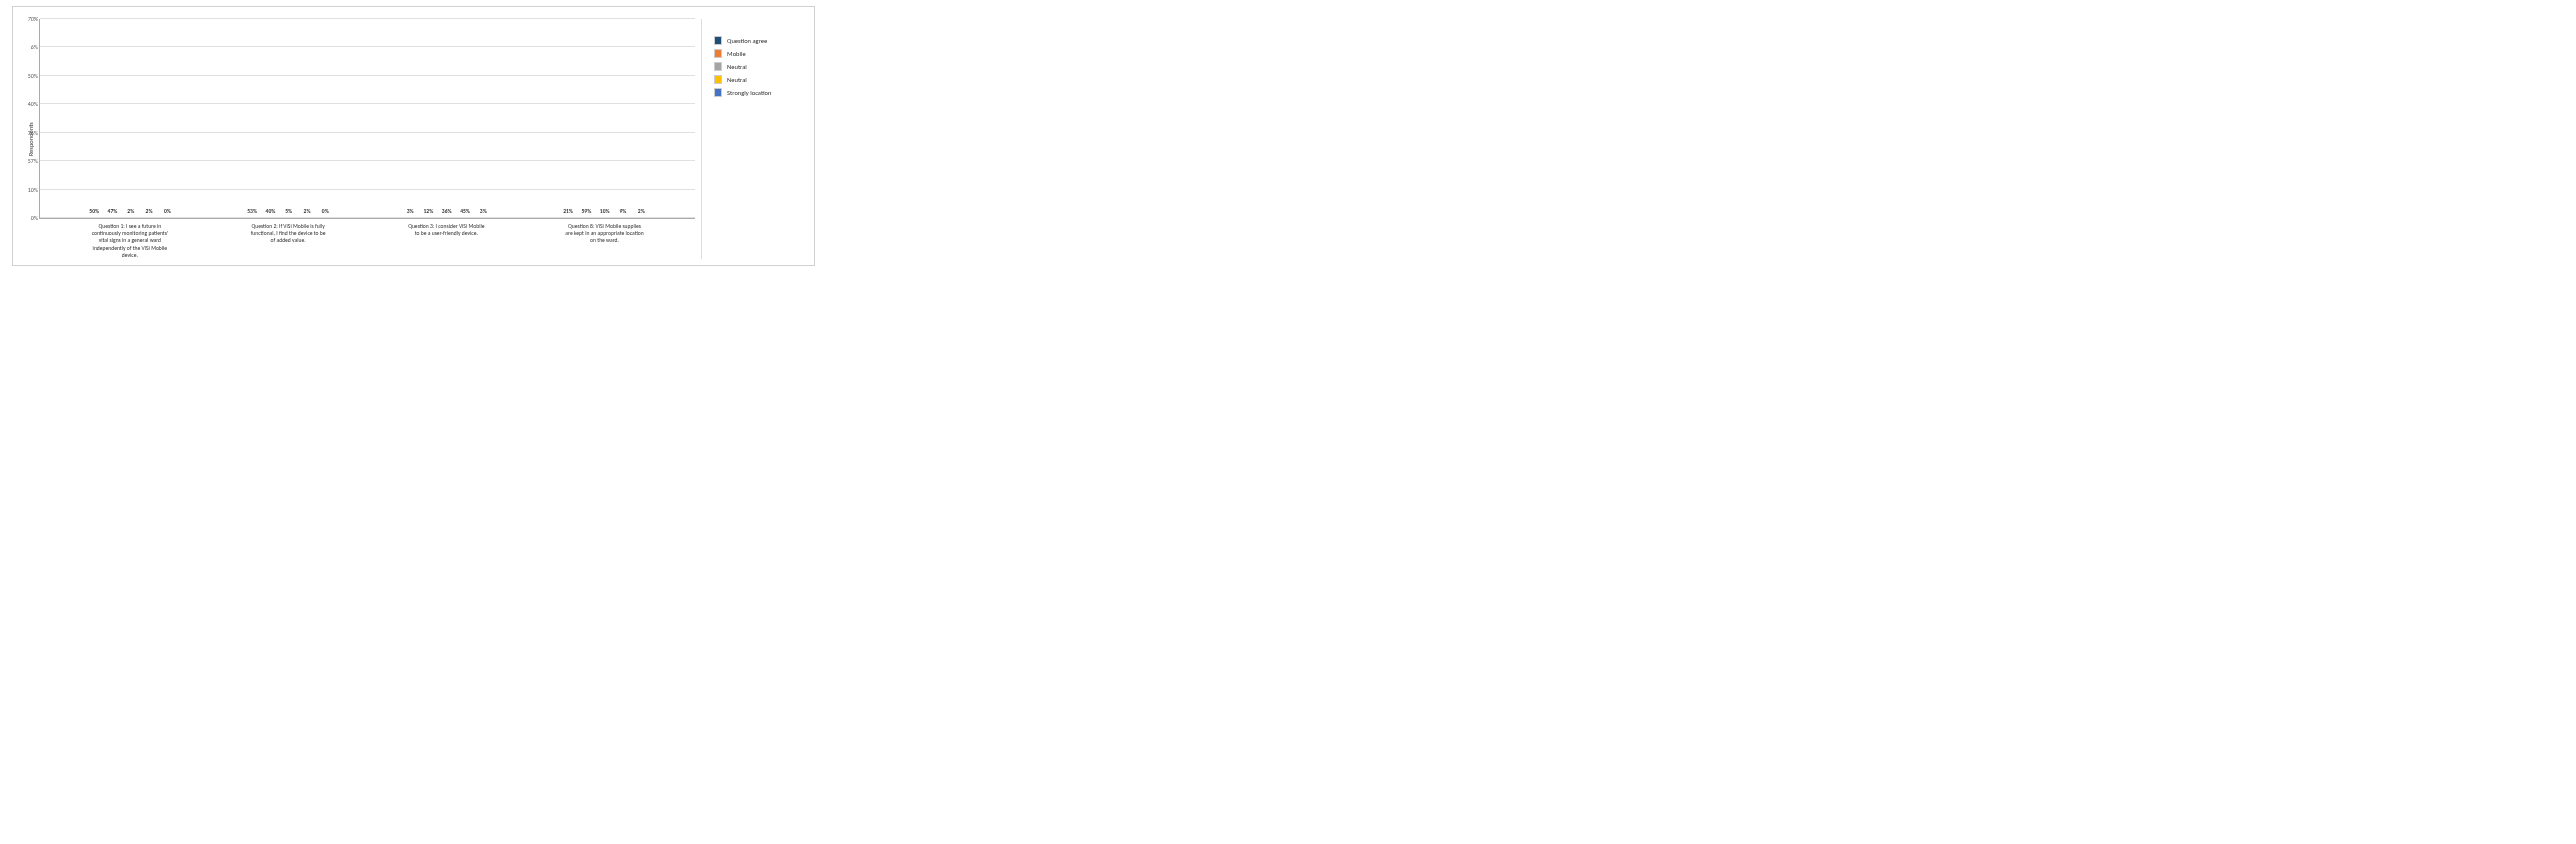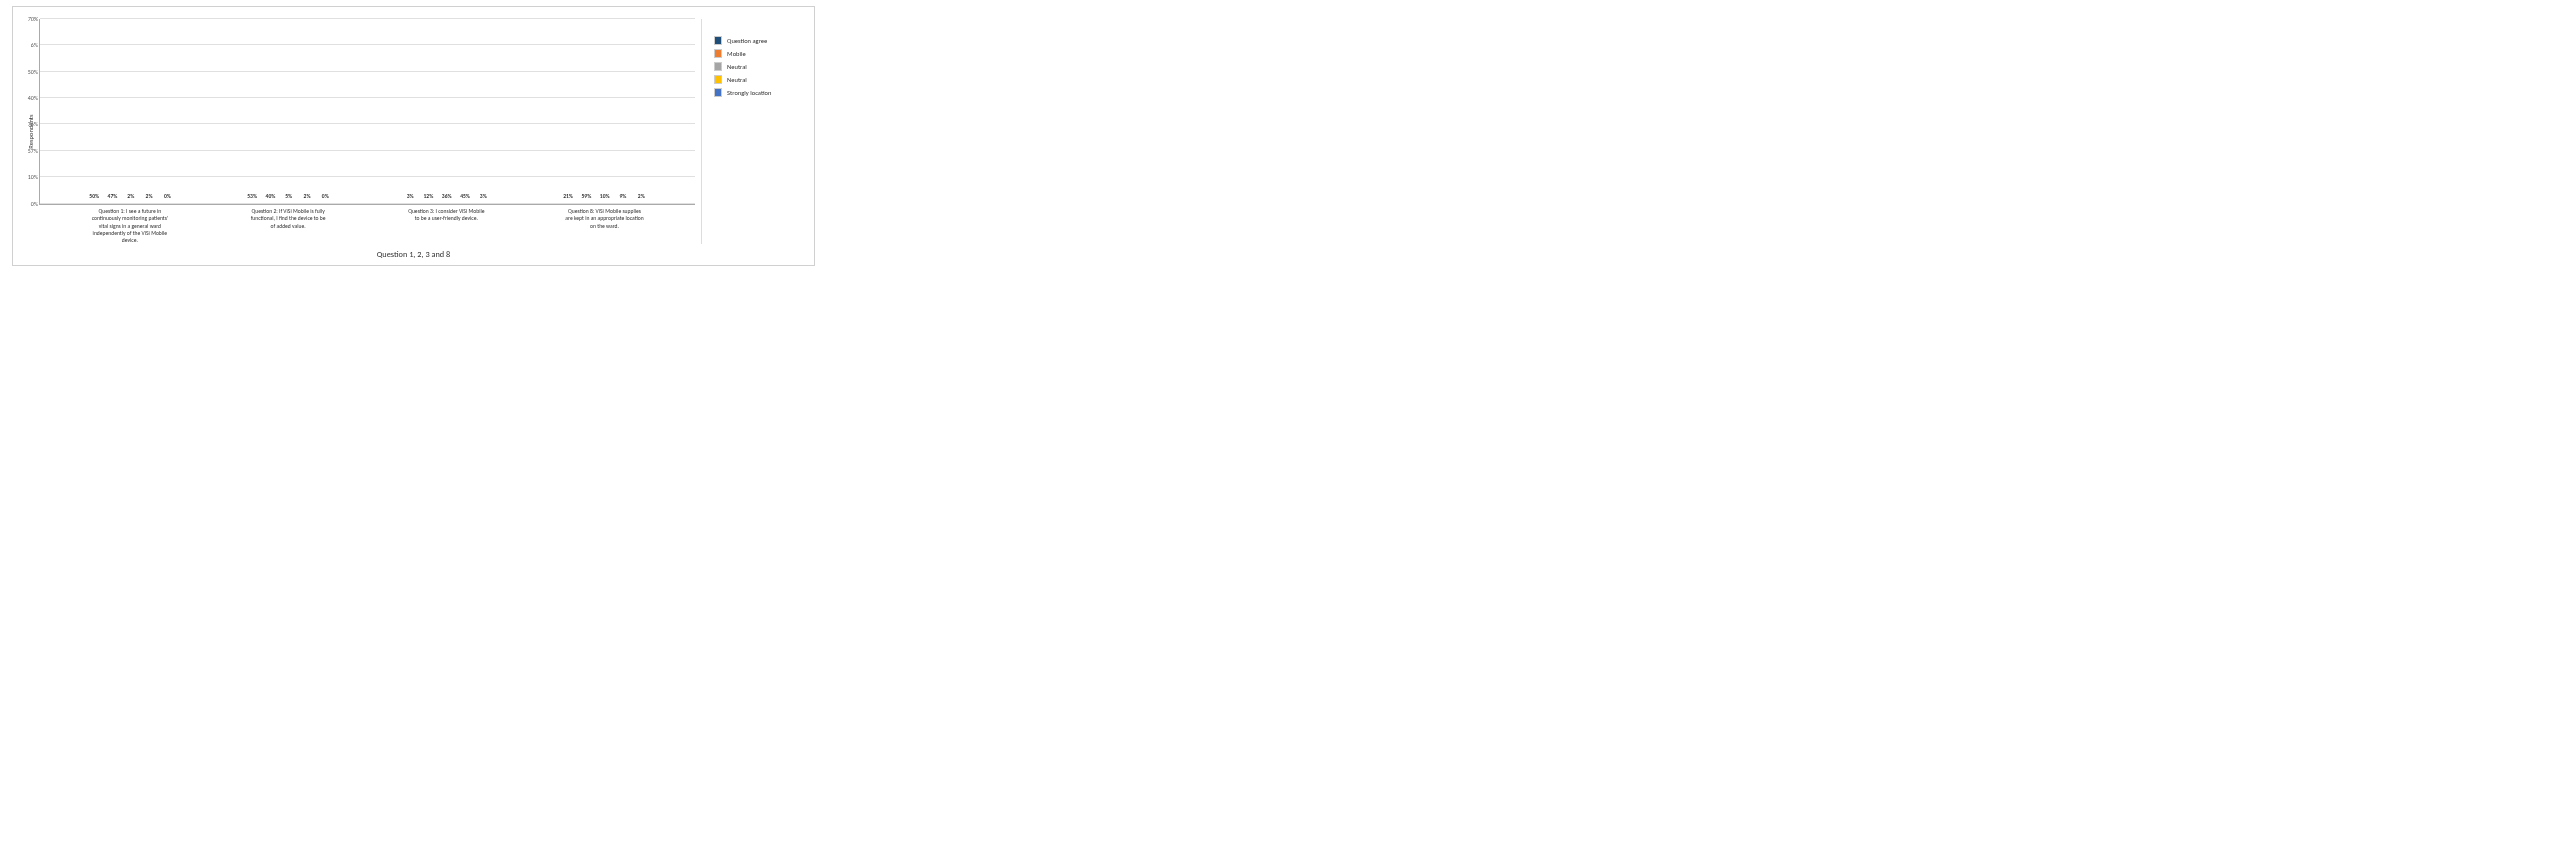--- a/index.html
+++ b/index.html
@@ -334,15 +334,14 @@
         <div class="legend-item">
           <div class="legend-swatch" style="background-color: rgb(255, 192, 0);"></div>
           <span class="legend-label">Neutral</span>
         </div>
         <div class="legend-item">
           <div class="legend-swatch" style="background-color: rgb(68, 114, 196);"></div>
           <span class="legend-label">Strongly location</span>
         </div>
       </div>
   </div>
-  <div class="chart-title">Question 1, 2, 3 and 8</div>
 </div>
 
 
 </body></html>

